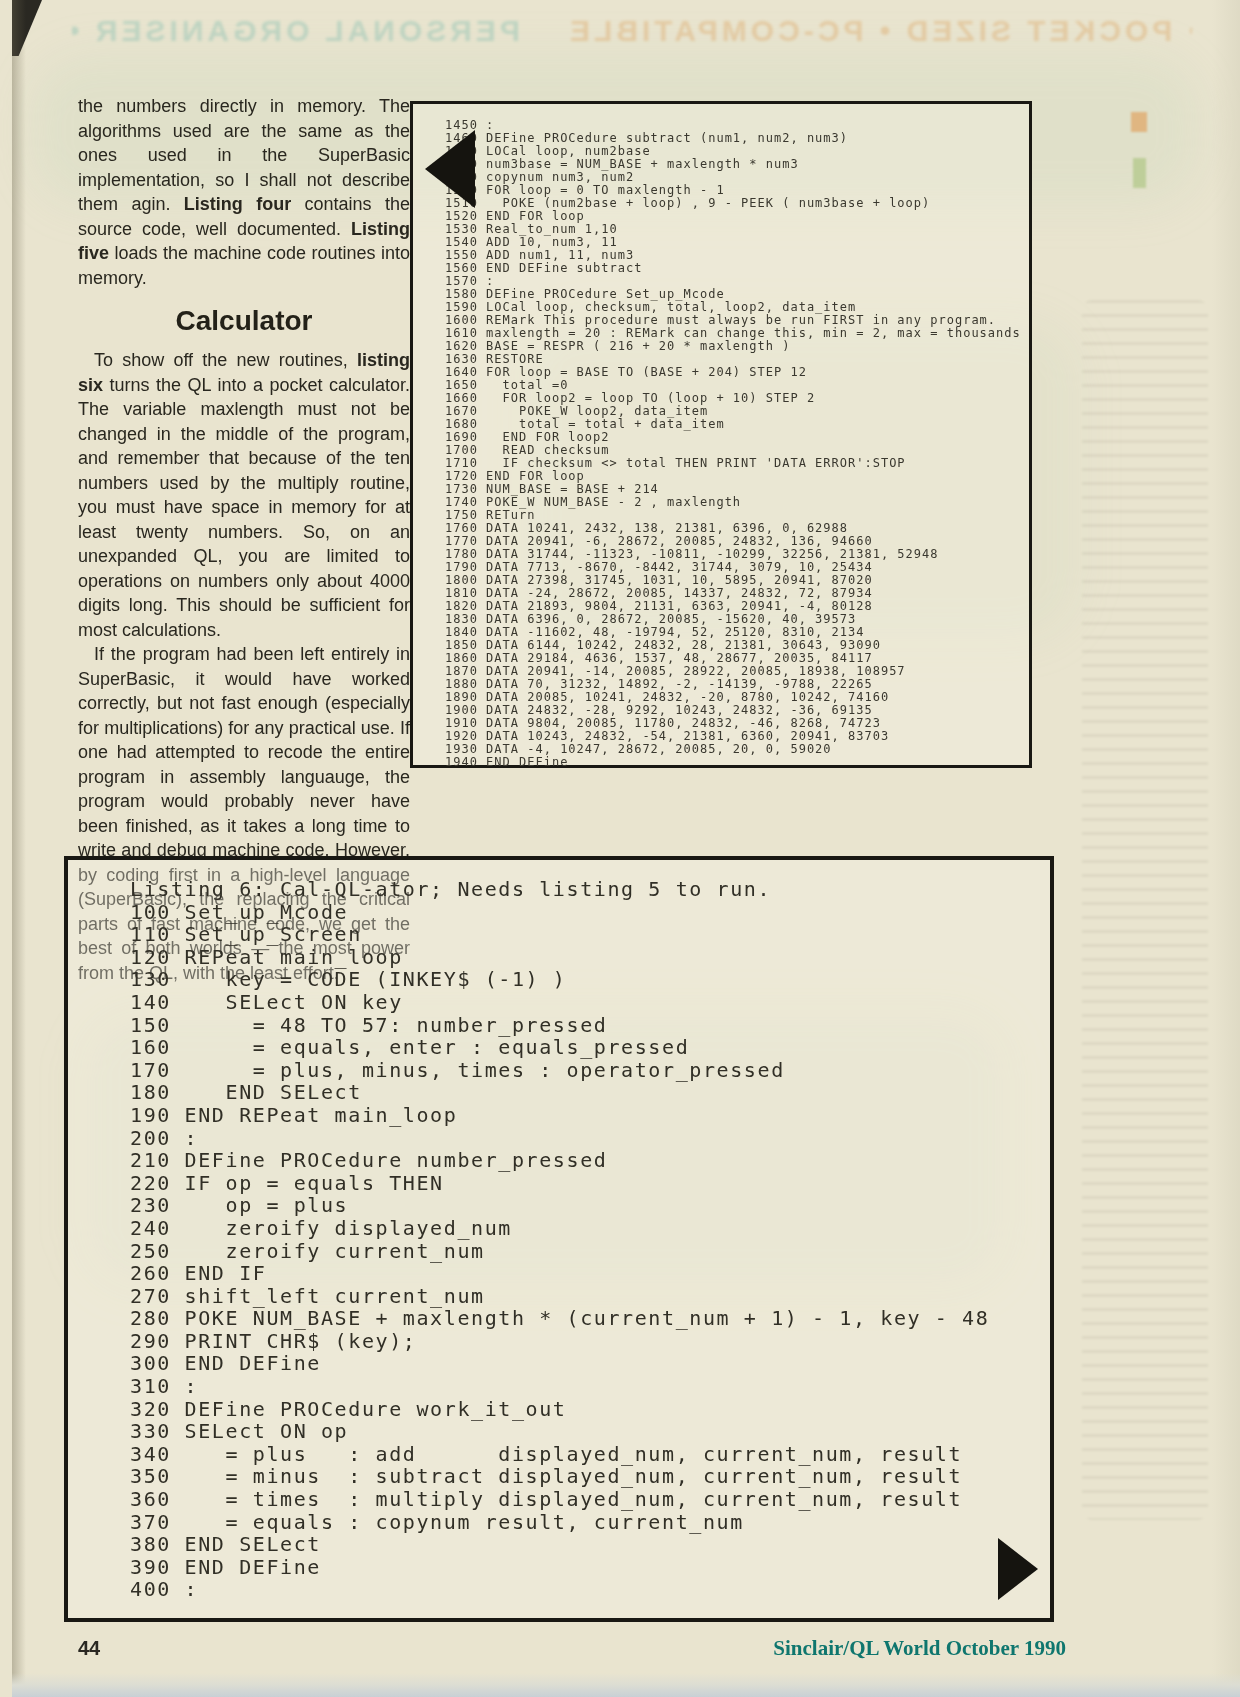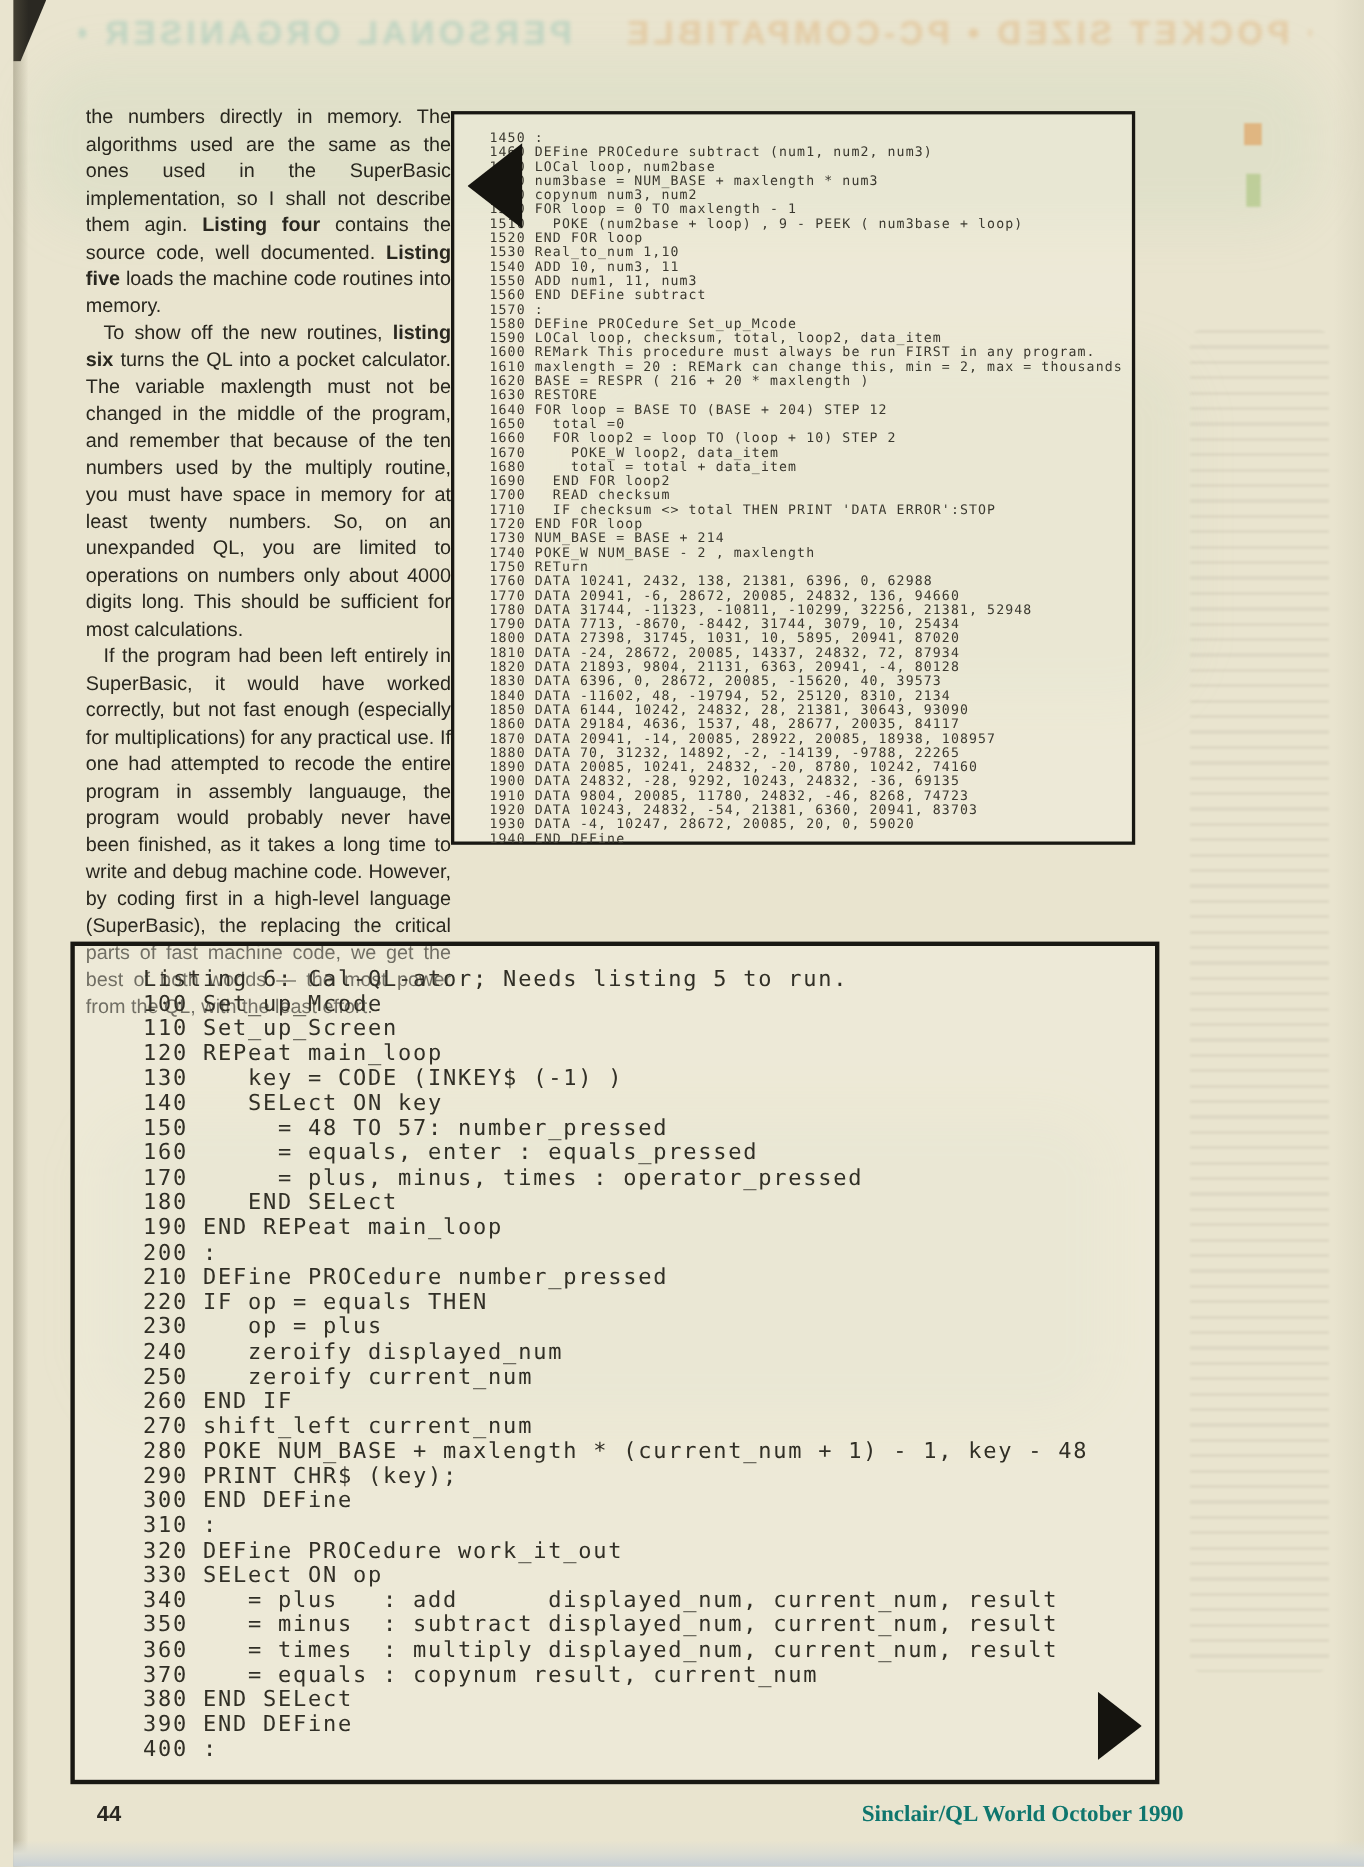--- a/index.html
+++ b/index.html
@@ -49,21 +49,21 @@
   .small{font-size:12px;line-height:13px;letter-spacing:1px;}
   .top-box pre{padding:15px 4px 0 32px;}
   .big{font-size:20px;line-height:22.6px;letter-spacing:1.6px;color:#312f26;}
   .bottom-box .title-line{padding:18px 0 0 62px;}
   .bottom-box pre{padding:0 0 0 62px;}
   .tri{position:absolute;background:#15140f;}
   .tri-left{left:12px;top:26px;width:50px;height:78px;clip-path:polygon(100% 0,100% 100%,0 50%);}
   .tri-right{right:12px;bottom:18px;width:40px;height:62px;clip-path:polygon(0 0,100% 50%,0 100%);}
 
   
-  .footer{left:76px;top:1636px;width:988px;display:flex;justify-content:space-between;align-items:baseline;}
+  .footer{left:66px;top:1636px;width:988px;display:flex;justify-content:space-between;align-items:baseline;}
   .pageno{font-weight:bold;font-size:20px;color:#2a2822;}
   .mag{font-family:"Liberation Serif",serif;font-weight:bold;font-size:21px;color:#0f766e;}
 </style>
 </head>
 <body>
 
 <div>
 
   <div class="tint tint1"></div>
   <div class="tint tint2"></div>
@@ -74,20 +74,21 @@
   </div>
   <div class="abs corner-mark"></div>
   <div class="abs edge-left"></div>
   <div class="abs edge-right"></div>
   <div class="abs ghost-col"></div>
   <div class="abs mark-orange"></div>
   <div class="abs mark-green"></div>
 
   <div class="abs article">
     <p><span class="seg">the numbers directly in memory. The algorithms used are the same as the ones used in the SuperBasic implementation, so I shall not describe them agin. </span><span class="seg b">Listing four</span><span class="seg"> contains the source code, well documented. </span><span class="seg b">Listing five</span><span class="seg"> loads the machine code routines into memory.</span></p>
+    <h2 class="heading">Calculator</h2>
     <p class="indent"><span class="seg">To show off the new routines, </span><span class="seg b">listing six</span><span class="seg"> turns the QL into a pocket calculator. The variable maxlength must not be changed in the middle of the program, and remember that because of the ten numbers used by the multiply routine, you must have space in memory for at least twenty numbers. So, on an unexpanded QL, you are limited to operations on numbers only about 4000 digits long. This should be sufficient for most calculations.</span></p>
     <p class="indent"><span class="seg">If the program had been left entirely in SuperBasic, it would have worked correctly, but not fast enough (especially for multiplications) for any practical use. If one had attempted to recode the entire program in assembly languauge, the program would probably never have been finished, as it takes a long time to write and debug machine code. However, by coding first in a high-level language (SuperBasic), the replacing the critical parts of fast machine code, we get the best of both worlds — the most power from the QL, with the least effort.</span></p>
   </div>
 
   <div class="codebox top-box">
     <div class="tri tri-left"></div>
     <pre class="code small"><span class="cl">1450 :</span><span class="cl">1460 DEFine PROCedure subtract (num1, num2, num3)</span><span class="cl">1470 LOCal loop, num2base</span><span class="cl">1480 num3base = NUM_BASE + maxlength * num3</span><span class="cl">1490 copynum num3, num2</span><span class="cl">1500 FOR loop = 0 TO maxlength - 1</span><span class="cl">1510   POKE (num2base + loop) , 9 - PEEK ( num3base + loop)</span><span class="cl">1520 END FOR loop</span><span class="cl">1530 Real_to_num 1,10</span><span class="cl">1540 ADD 10, num3, 11</span><span class="cl">1550 ADD num1, 11, num3</span><span class="cl">1560 END DEFine subtract</span><span class="cl">1570 :</span><span class="cl">1580 DEFine PROCedure Set_up_Mcode</span><span class="cl">1590 LOCal loop, checksum, total, loop2, data_item</span><span class="cl">1600 REMark This procedure must always be run FIRST in any program.</span><span class="cl">1610 maxlength = 20 : REMark can change this, min = 2, max = thousands</span><span class="cl">1620 BASE = RESPR ( 216 + 20 * maxlength )</span><span class="cl">1630 RESTORE</span><span class="cl">1640 FOR loop = BASE TO (BASE + 204) STEP 12</span><span class="cl">1650   total =0</span><span class="cl">1660   FOR loop2 = loop TO (loop + 10) STEP 2</span><span class="cl">1670     POKE_W loop2, data_item</span><span class="cl">1680     total = total + data_item</span><span class="cl">1690   END FOR loop2</span><span class="cl">1700   READ checksum</span><span class="cl">1710   IF checksum &lt;&gt; total THEN PRINT 'DATA ERROR':STOP</span><span class="cl">1720 END FOR loop</span><span class="cl">1730 NUM_BASE = BASE + 214</span><span class="cl">1740 POKE_W NUM_BASE - 2 , maxlength</span><span class="cl">1750 RETurn</span><span class="cl">1760 DATA 10241, 2432, 138, 21381, 6396, 0, 62988</span><span class="cl">1770 DATA 20941, -6, 28672, 20085, 24832, 136, 94660</span><span class="cl">1780 DATA 31744, -11323, -10811, -10299, 32256, 21381, 52948</span><span class="cl">1790 DATA 7713, -8670, -8442, 31744, 3079, 10, 25434</span><span class="cl">1800 DATA 27398, 31745, 1031, 10, 5895, 20941, 87020</span><span class="cl">1810 DATA -24, 28672, 20085, 14337, 24832, 72, 87934</span><span class="cl">1820 DATA 21893, 9804, 21131, 6363, 20941, -4, 80128</span><span class="cl">1830 DATA 6396, 0, 28672, 20085, -15620, 40, 39573</span><span class="cl">1840 DATA -11602, 48, -19794, 52, 25120, 8310, 2134</span><span class="cl">1850 DATA 6144, 10242, 24832, 28, 21381, 30643, 93090</span><span class="cl">1860 DATA 29184, 4636, 1537, 48, 28677, 20035, 84117</span><span class="cl">1870 DATA 20941, -14, 20085, 28922, 20085, 18938, 108957</span><span class="cl">1880 DATA 70, 31232, 14892, -2, -14139, -9788, 22265</span><span class="cl">1890 DATA 20085, 10241, 24832, -20, 8780, 10242, 74160</span><span class="cl">1900 DATA 24832, -28, 9292, 10243, 24832, -36, 69135</span><span class="cl">1910 DATA 9804, 20085, 11780, 24832, -46, 8268, 74723</span><span class="cl">1920 DATA 10243, 24832, -54, 21381, 6360, 20941, 83703</span><span class="cl">1930 DATA -4, 10247, 28672, 20085, 20, 0, 59020</span><span class="cl">1940 END DEFine</span></pre>
   </div>
 
   <div class="codebox bottom-box">

